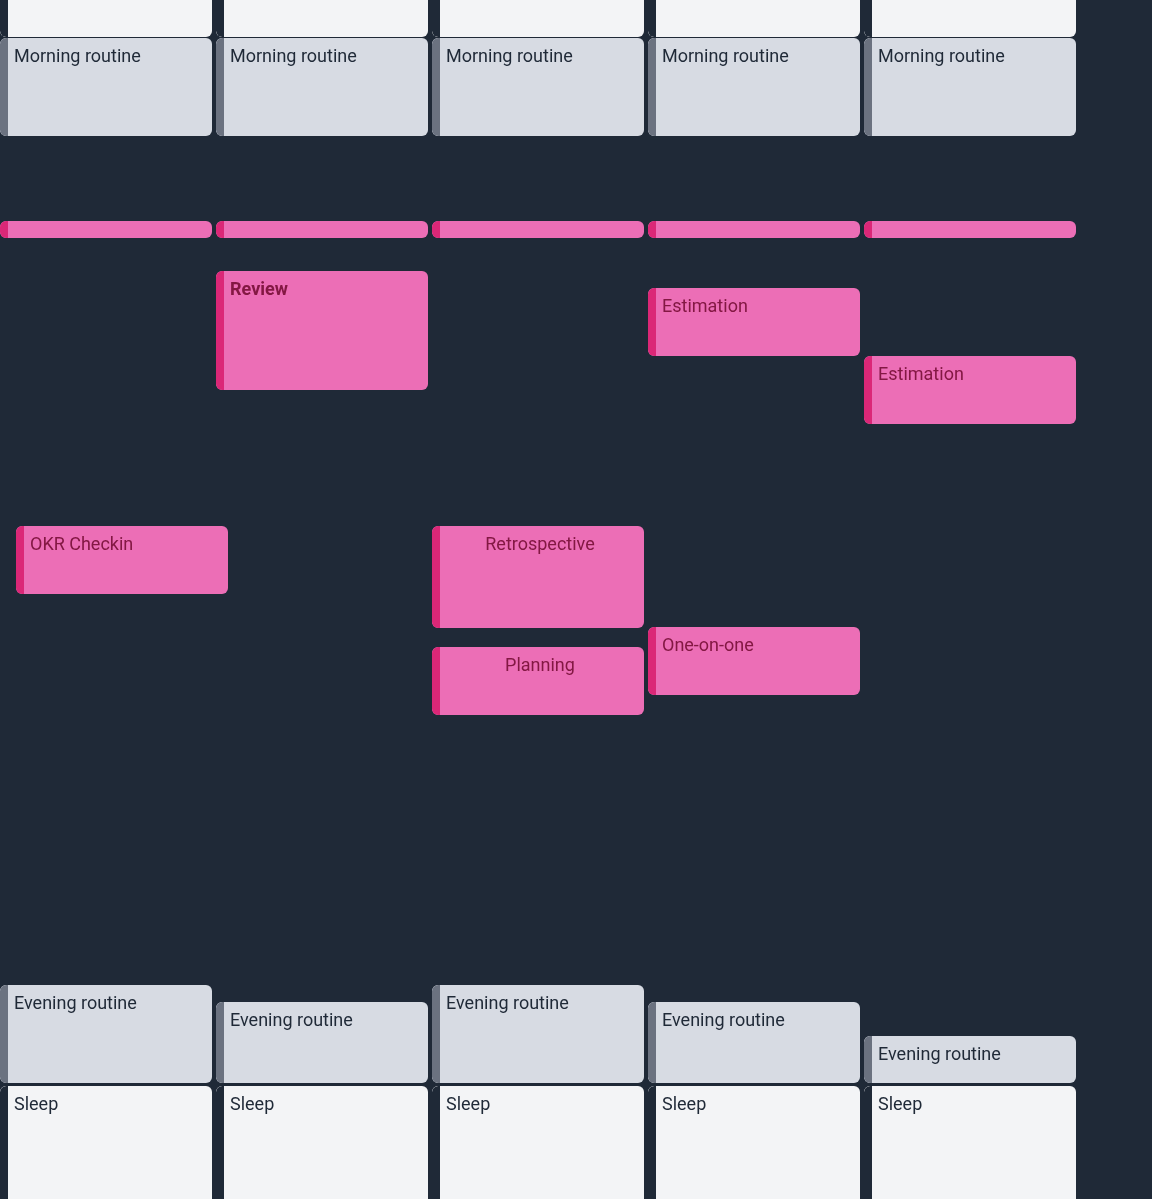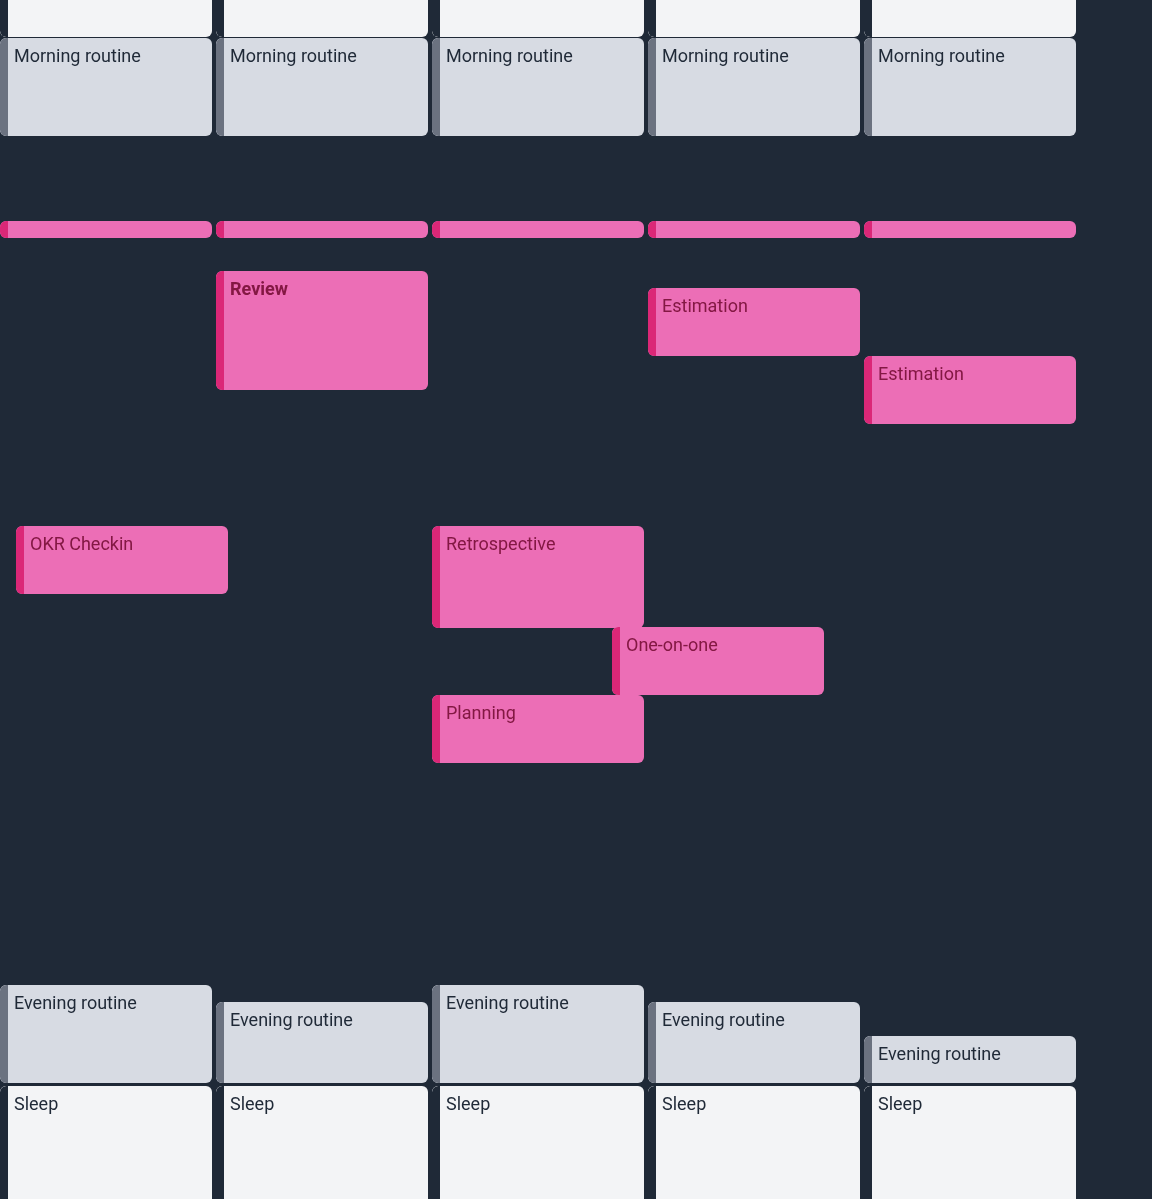--- a/index.html
+++ b/index.html
@@ -111,29 +111,29 @@
       <div class="label">Estimation</div>
     </div>
     <div class="event ev-pink" style="left: 864px; width: 212px; top: 356px; height: 68px;">
       <div class="stripe"></div>
       <div class="label">Estimation</div>
     </div>
     <div class="event ev-pink" style="left: 16px; width: 212px; top: 526px; height: 68px;">
       <div class="stripe"></div>
       <div class="label">OKR Checkin</div>
     </div>
-    <div class="event ev-pink" style="left: 432px; width: 212px; top: 526px; height: 102px;">
+    <div class="event ev-pink" style="left: 432px; width: 212px; top: 526px; height: 102px; text-align: center;">
       <div class="stripe"></div>
       <div class="label">Retrospective</div>
     </div>
-    <div class="event ev-pink" style="left: 612px; width: 212px; top: 627px; height: 68px;">
+    <div class="event ev-pink" style="left: 648px; width: 212px; top: 627px; height: 68px;">
       <div class="stripe"></div>
       <div class="label">One-on-one</div>
     </div>
-    <div class="event ev-pink" style="left: 432px; width: 212px; top: 695px; height: 68px;">
+    <div class="event ev-pink" style="left: 432px; width: 212px; top: 647px; height: 68px; text-align: center;">
       <div class="stripe"></div>
       <div class="label">Planning</div>
     </div>
     <div class="event ev-routine" style="left: 0px; width: 212px; top: 985px; height: 98px;">
       <div class="stripe"></div>
       <div class="label">Evening routine</div>
     </div>
     <div class="event ev-routine" style="left: 216px; width: 212px; top: 1002px; height: 81px;">
       <div class="stripe"></div>
       <div class="label">Evening routine</div>

